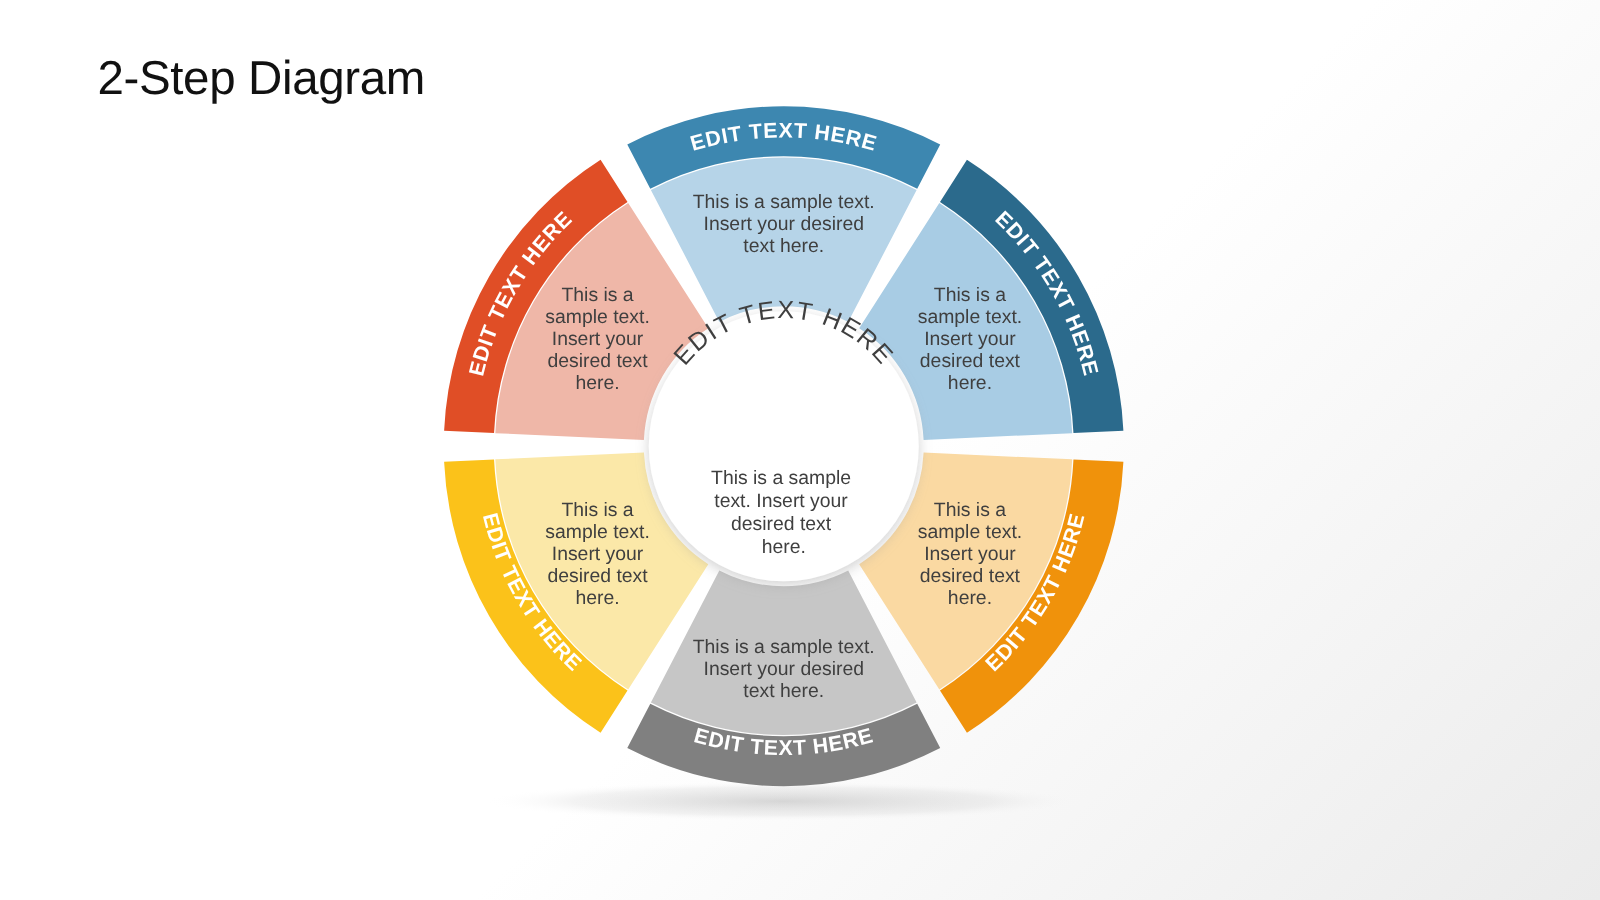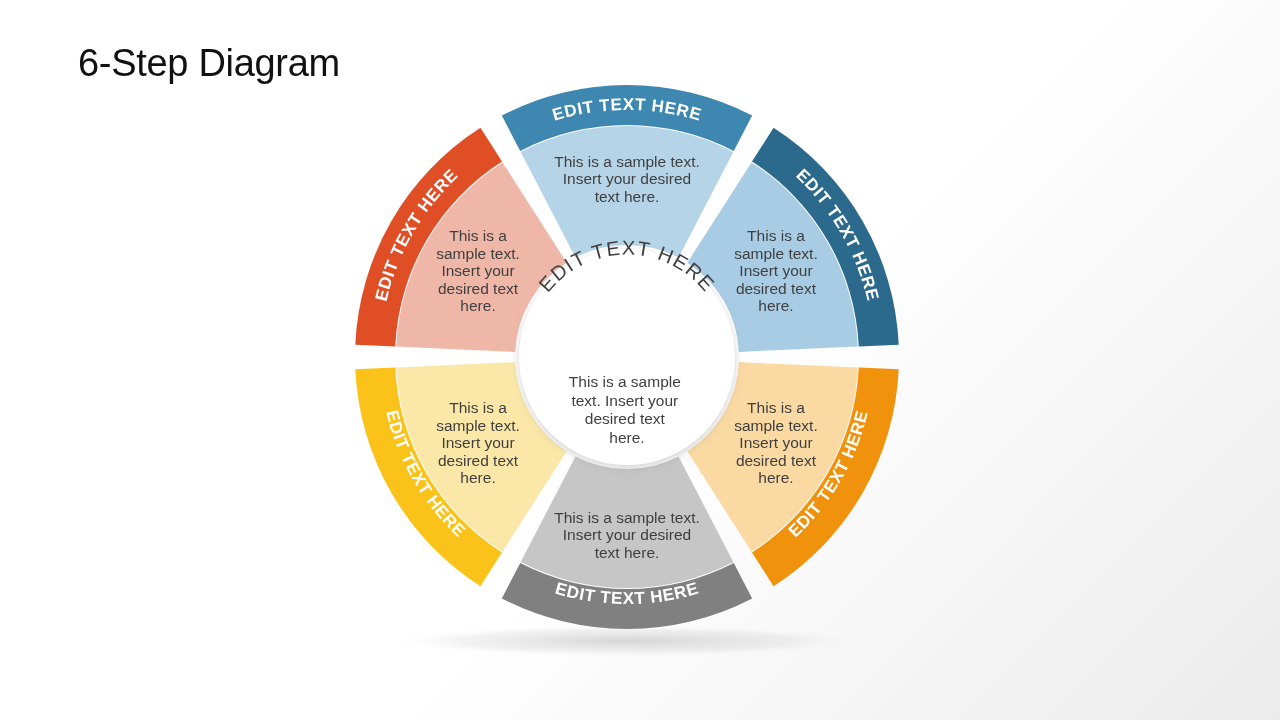--- a/index.html
+++ b/index.html
@@ -70,21 +70,21 @@
     font-family: "Liberation Sans", sans-serif;
     font-size: 15.5px;
     fill: #3f3f3f;
   }
 </style>
 </head>
 <body>
 
 <div id="slide">
 
-  <div id="slide-title">6-Step Diagram</div>
+  <div id="slide-title">2-Step Diagram</div>
 
   <div id="wheel-wrap">
     <svg id="wheel" viewBox="0 0 1280 720" xmlns="http://www.w3.org/2000/svg">
       <defs>
         <filter id="softshadow" x="-30%" y="-30%" width="160%" height="160%">
           <feDropShadow dx="0" dy="3" stdDeviation="5" flood-color="#9a9a9a" flood-opacity="0.45"></feDropShadow>
         </filter>
         <radialGradient id="baseshadow" cx="50%" cy="50%" r="50%">
           <stop offset="0%" stop-color="#a8a8a8" stop-opacity="0.45"></stop>
           <stop offset="70%" stop-color="#bcbcbc" stop-opacity="0.18"></stop>

